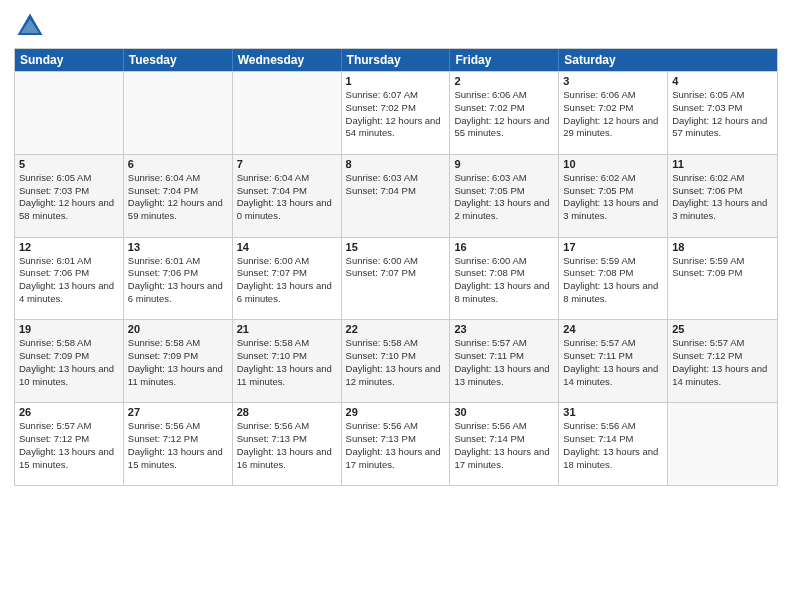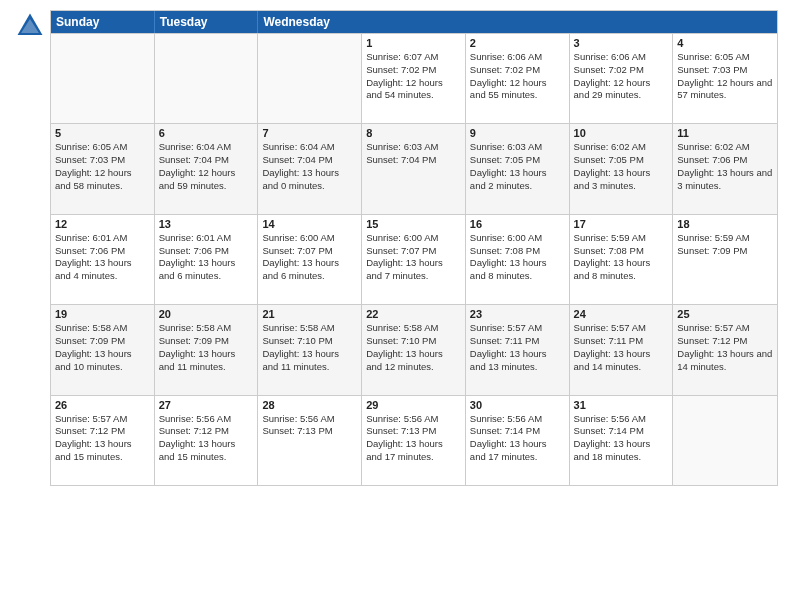--- a/index.html
+++ b/index.html
@@ -8,21 +8,21 @@
       height: 612px;
       font-family: Arial, sans-serif;
       background: #fff;
       overflow: hidden;
     }
     .page {
       width: 792px;
       height: 496px;
       padding: 10px 14px 10px 14px;
       display: flex;
-      flex-direction: row;
+      flex-direction: column;
     }
     .header {
       display: flex;
       justify-content: space-between;
       align-items: flex-start;
       margin-bottom: 6px;
     }
     .logo {
       display: flex;
       align-items: center;
@@ -127,20 +127,23 @@
       <div class="month-year"></div>
       <div class="location"></div>
     </div>
   </div>
 
   <div class="calendar">
     <div class="cal-header-row">
       <div class="cal-header-cell">Sunday</div>
       <div class="cal-header-cell">Tuesday</div>
       <div class="cal-header-cell">Wednesday</div>
+      <div class="cal-header-cell">Thursday</div>
+      <div class="cal-header-cell">Friday</div>
+      <div class="cal-header-cell">Saturday</div>
     </div>
     <div class="cal-body" id="cal-body">
     <div class="cal-week">
           <div class="cal-cell empty"></div>
           <div class="cal-cell empty"></div>
           <div class="cal-cell empty"></div>
           <div class="cal-cell">
             <div class="day-num">1</div>
             <div class="cell-line">Sunrise: 6:07 AM</div>
             <div class="cell-line">Sunset: 7:02 PM</div>
@@ -224,21 +227,20 @@
           <div class="cal-cell">
             <div class="day-num">14</div>
             <div class="cell-line">Sunrise: 6:00 AM</div>
             <div class="cell-line">Sunset: 7:07 PM</div>
             <div class="cell-line">Daylight: 13 hours and 6 minutes.</div>
           </div>
           <div class="cal-cell">
             <div class="day-num">15</div>
             <div class="cell-line">Sunrise: 6:00 AM</div>
             <div class="cell-line">Sunset: 7:07 PM</div>
-            <div class="cell-line">Daylight: 13 hours and 7 minutes.</div>
           </div>
           <div class="cal-cell">
             <div class="day-num">16</div>
             <div class="cell-line">Sunrise: 6:00 AM</div>
             <div class="cell-line">Sunset: 7:08 PM</div>
             <div class="cell-line">Daylight: 13 hours and 8 minutes.</div>
           </div>
           <div class="cal-cell">
             <div class="day-num">17</div>
             <div class="cell-line">Sunrise: 5:59 AM</div>
@@ -305,20 +307,21 @@
           <div class="cal-cell">
             <div class="day-num">27</div>
             <div class="cell-line">Sunrise: 5:56 AM</div>
             <div class="cell-line">Sunset: 7:12 PM</div>
             <div class="cell-line">Daylight: 13 hours and 15 minutes.</div>
           </div>
           <div class="cal-cell">
             <div class="day-num">28</div>
             <div class="cell-line">Sunrise: 5:56 AM</div>
             <div class="cell-line">Sunset: 7:13 PM</div>
+            <div class="cell-line">Daylight: 13 hours and 16 minutes.</div>
           </div>
           <div class="cal-cell">
             <div class="day-num">29</div>
             <div class="cell-line">Sunrise: 5:56 AM</div>
             <div class="cell-line">Sunset: 7:13 PM</div>
             <div class="cell-line">Daylight: 13 hours and 17 minutes.</div>
           </div>
           <div class="cal-cell">
             <div class="day-num">30</div>
             <div class="cell-line">Sunrise: 5:56 AM</div>

